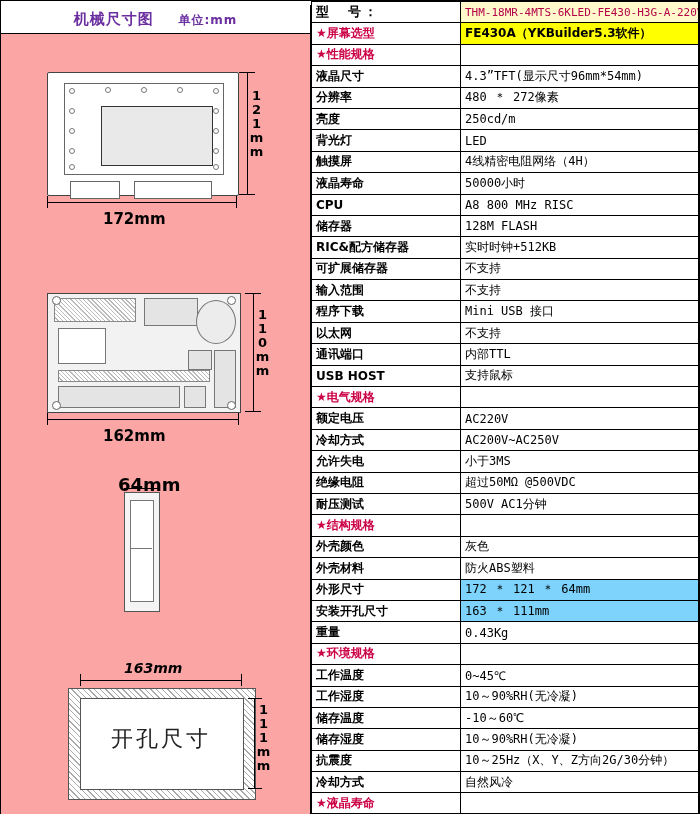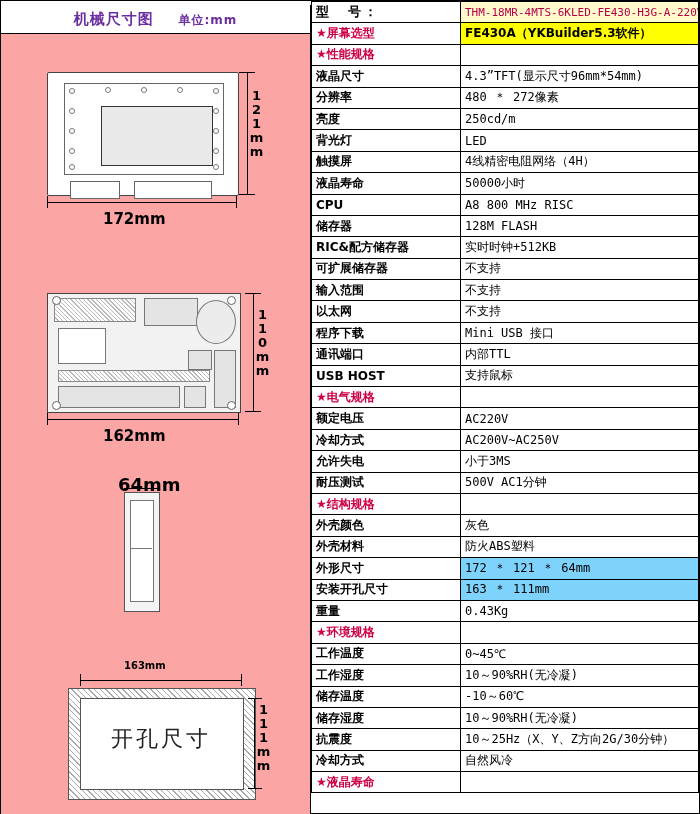--- a/index.html
+++ b/index.html
@@ -164,21 +164,21 @@
         <div class="dimline" style="left:18px;top:14px;width:34px;height:1px;"></div>
         <div id="v3-body"></div>
         <div id="v3-inner"></div>
         <div class="dimline" style="left:24px;top:74px;width:22px;height:1px;background:#777;"></div>
       </div>
 
       <div class="dwg" id="view4">
         <div class="dimline" style="left:34px;top:6px;width:162px;height:1px;"></div>
         <div class="dimline" style="left:34px;top:0px;width:1px;height:12px;"></div>
         <div class="dimline" style="left:195px;top:0px;width:1px;height:12px;"></div>
-        <span class="lbl" style="left:78px;top:-14px;font-size:10px;">163mm</span>
+        <span class="lbl" style="left:78px;top:-14px;font-size:14px;font-style:italic;">163mm</span>
         <div id="v4-out"></div>
         <div id="v4-in"></div>
         <div id="v4-text">开孔尺寸</div>
         <div class="dimline" style="left:208px;top:24px;width:1px;height:90px;"></div>
         <div class="dimline" style="left:202px;top:24px;width:14px;height:1px;"></div>
         <div class="dimline" style="left:202px;top:114px;width:14px;height:1px;"></div>
         <span class="lbl vlbl" style="left:210px;top:28px;">111mm</span>
       </div>
 
     </div>
@@ -237,28 +237,28 @@
           </tr>
           <tr>
             <td class="k">可扩展储存器</td>
             <td class="v">不支持</td>
           </tr>
           <tr>
             <td class="k">输入范围</td>
             <td class="v">不支持</td>
           </tr>
           <tr>
+            <td class="k">程序下载</td>
+            <td class="v">Mini USB 接口</td>
+          </tr>
+          <tr>
             <td class="k">以太网</td>
             <td class="v">不支持</td>
           </tr>
           <tr>
-            <td class="k">程序下载</td>
-            <td class="v">Mini USB 接口</td>
-          </tr>
-          <tr>
             <td class="k">通讯端口</td>
             <td class="v">内部TTL</td>
           </tr>
           <tr>
             <td class="k">USB HOST</td>
             <td class="v">支持鼠标</td>
           </tr>
           <tr class="section">
             <td class="k">★电气规格</td>
             <td class="v"></td>
@@ -267,20 +267,24 @@
             <td class="k">额定电压</td>
             <td class="v">AC220V</td>
           </tr>
           <tr>
             <td class="k">冷却方式</td>
             <td class="v">AC200V~AC250V</td>
           </tr>
           <tr>
             <td class="k">允许失电</td>
             <td class="v">小于3MS</td>
+          </tr>
+          <tr>
+            <td class="k">绝缘电阻</td>
+            <td class="v">超过50MΩ @500VDC</td>
           </tr>
           <tr>
             <td class="k">耐压测试</td>
             <td class="v">500V AC1分钟</td>
           </tr>
           <tr class="section">
             <td class="k">★结构规格</td>
             <td class="v"></td>
           </tr>
           <tr>

